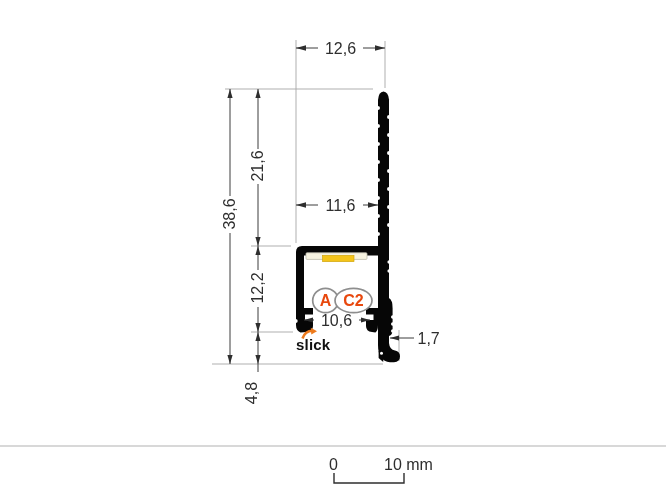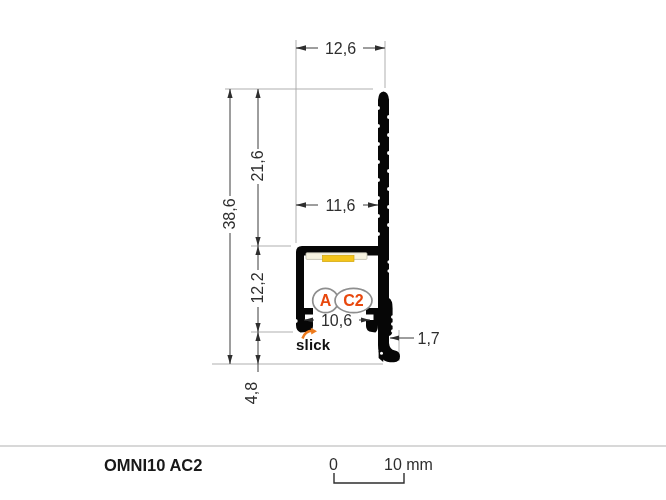--- a/index.html
+++ b/index.html
@@ -160,20 +160,19 @@
 
     <g>
       <path d="M302.5,338.5 Q305,331 312.5,330.8" fill="none" stroke="#ed7a1c" stroke-width="2.6"></path>
       <polygon points="317,331.2 310.8,327.8 311.3,334.4" fill="#ed7a1c"></polygon>
       <text class="brandtxt" x="296" y="350">slick</text>
     </g>
   </svg>
 
   
   <div class="footer-divider"></div>
-  <div class="product-name">OMNI10 AC2</div>
   <div class="scale-num scale-zero">0</div>
   <div class="scale-num scale-ten">10 mm</div>
   <svg class="scale-svg" width="80" height="16" viewBox="0 0 80 16">
     <polyline points="4,2 4,12 74,12 74,2" fill="none" stroke="#2e2e2e" stroke-width="1.4"></polyline>
   </svg>
 
 </div>
 
 </body></html>

